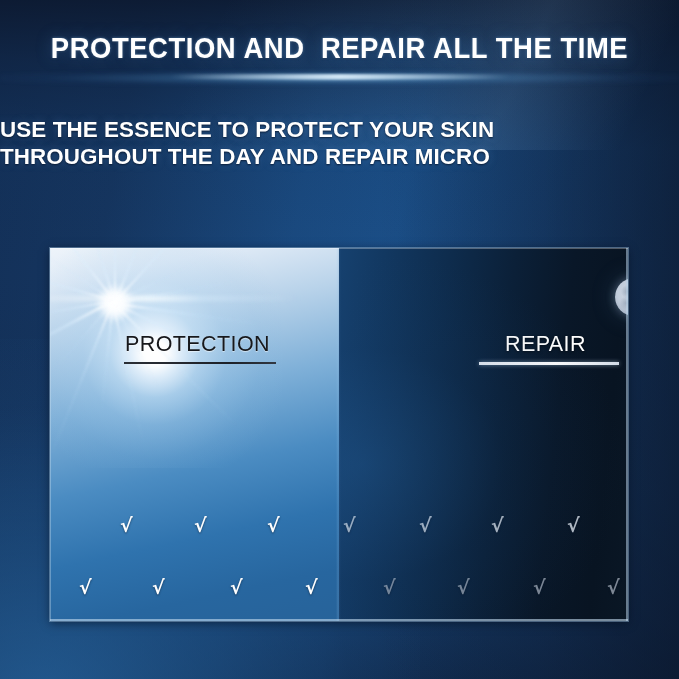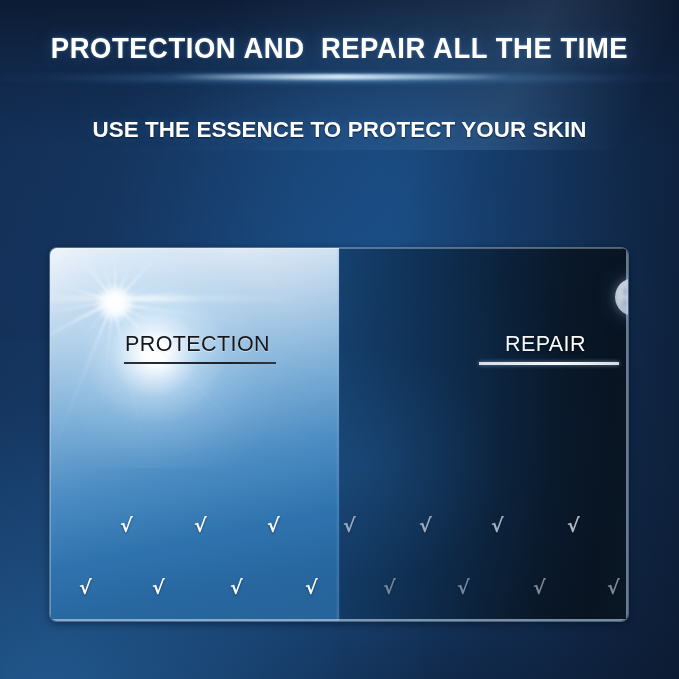--- a/index.html
+++ b/index.html
@@ -120,42 +120,41 @@
       rgba(255,255,255,0.0) 100%);
     filter: blur(1px);
     pointer-events: none;
   }
 
   
   .subtitle {
     position: absolute;
     left: 0; top: 117px;
     width: 679px;
-    text-align: center;
+    text-align: left;
     color: #ffffff;
     font-size: 22.4px;
     font-weight: 700;
     line-height: 26.5px;
     letter-spacing: 0.1px;
     text-shadow:
       0 1px 2px rgba(8,20,40,0.8),
       0 0 9px rgba(90,150,210,0.35);
   }
   .subtitle div { white-space: nowrap; }
 
   
   .panel {
     position: absolute;
     left: 50px; top: 248px;
     width: 578px; height: 373px;
     box-shadow:
       0 0 0 1px rgba(168,200,228,0.42),
       0 2px 9px rgba(4,12,28,0.58);
     overflow: hidden;
-    border-radius: 7px;
   }
 
   .half { position: absolute; top: 0; height: 373px; overflow: hidden; }
 
   
   .half-left {
     left: 0;
     width: 289px;
     background: linear-gradient(168deg,
       #eef4fa 0%,
@@ -344,20 +343,21 @@
   <div class="bg-corner-glow"></div>
   <div class="bg-right-dark"></div>
   <div class="bg-top-sheen"></div>
 
   <div class="title">PROTECTION AND  REPAIR ALL THE TIME</div>
   <div class="title-streak"></div>
   <div class="title-streak2"></div>
 
   <div class="subtitle">
     <div>USE THE ESSENCE TO PROTECT YOUR SKIN</div>
+    <div>THROUGHOUT THE DAY AND REPAIR MICRO</div>
   </div>
 
   <div class="panel">
 
     <div class="half half-left">
       <div class="sun-core"></div>
       <div class="sun-hot"></div>
       <div class="sun-streak-h"></div>
       <div id="sun-rays">
           <div class="ray" style="transform: rotate(8deg);">

